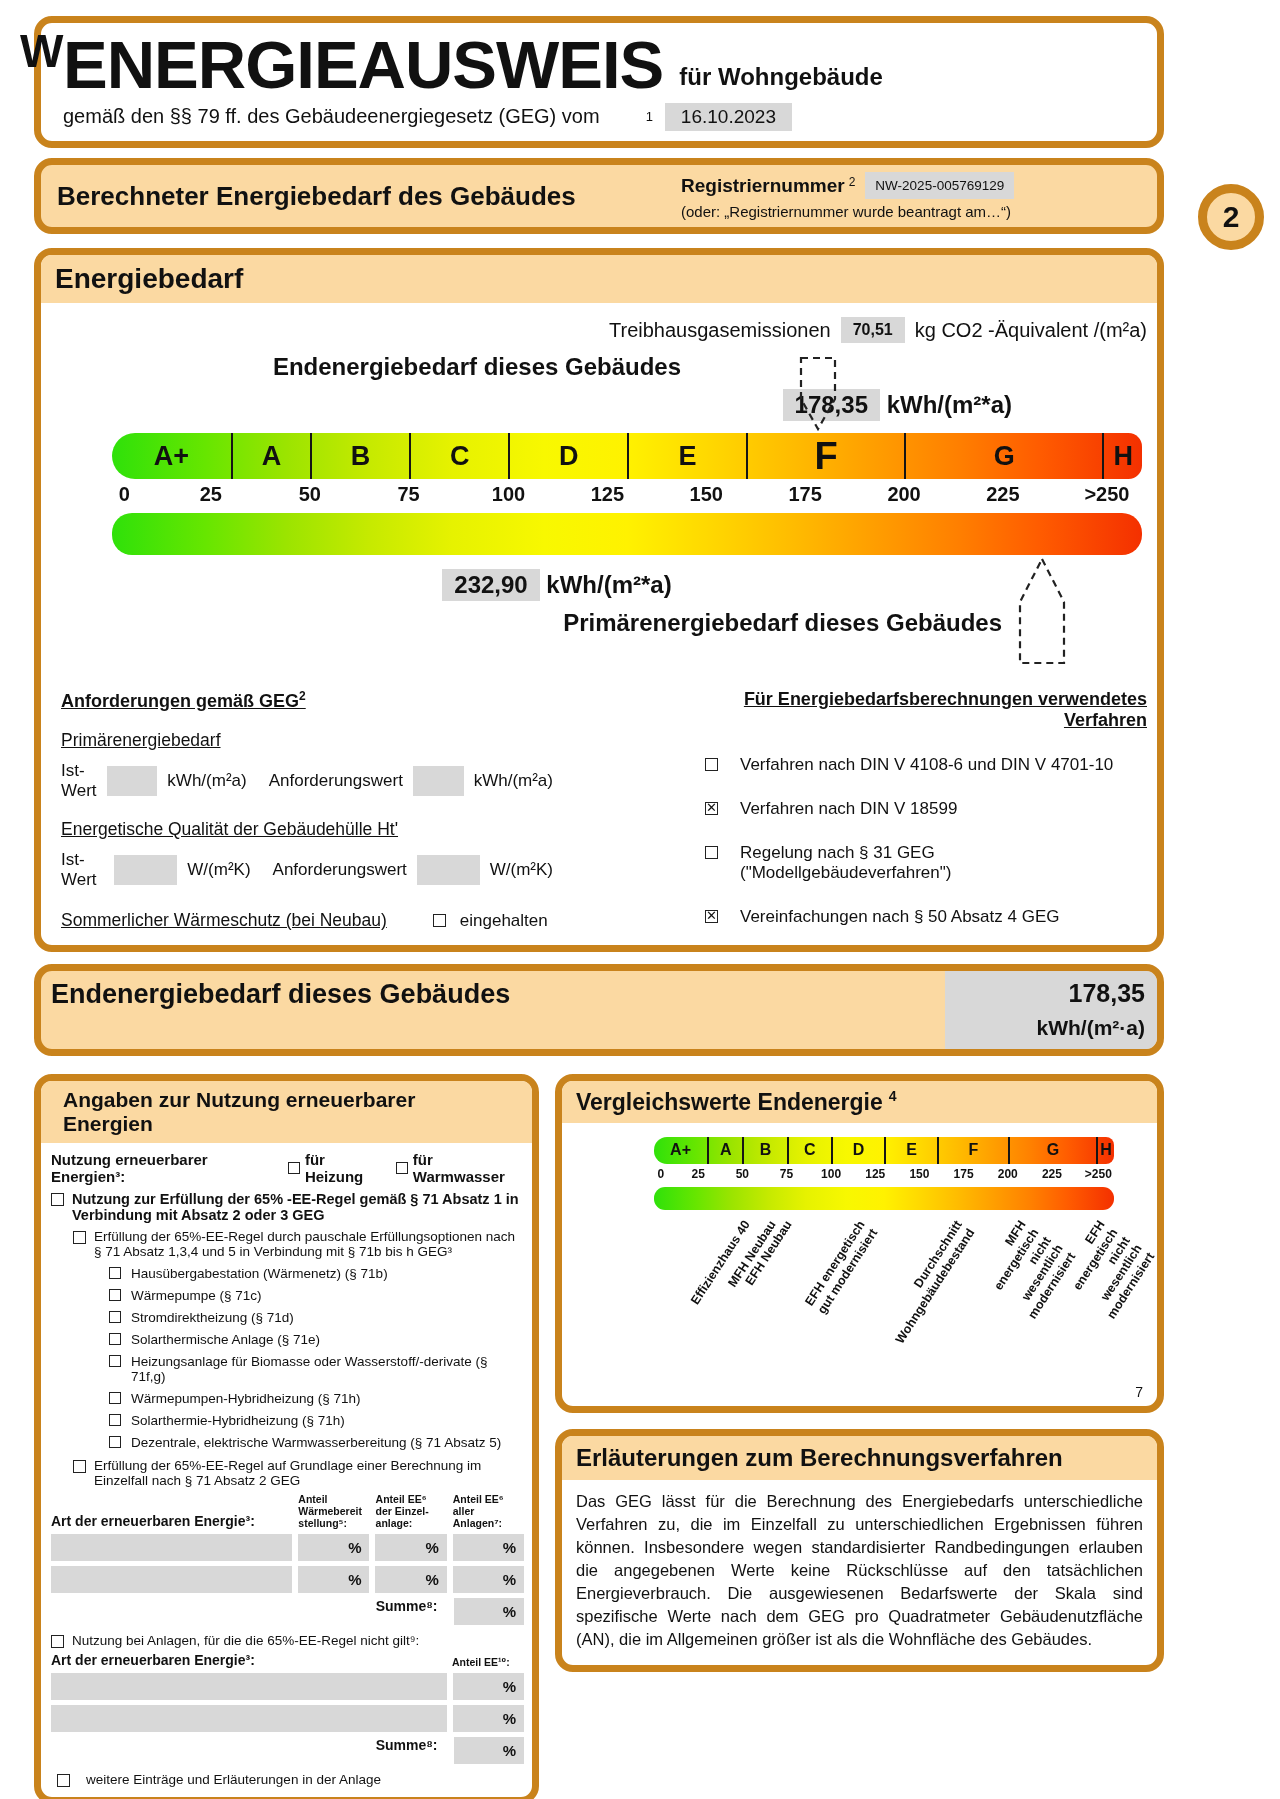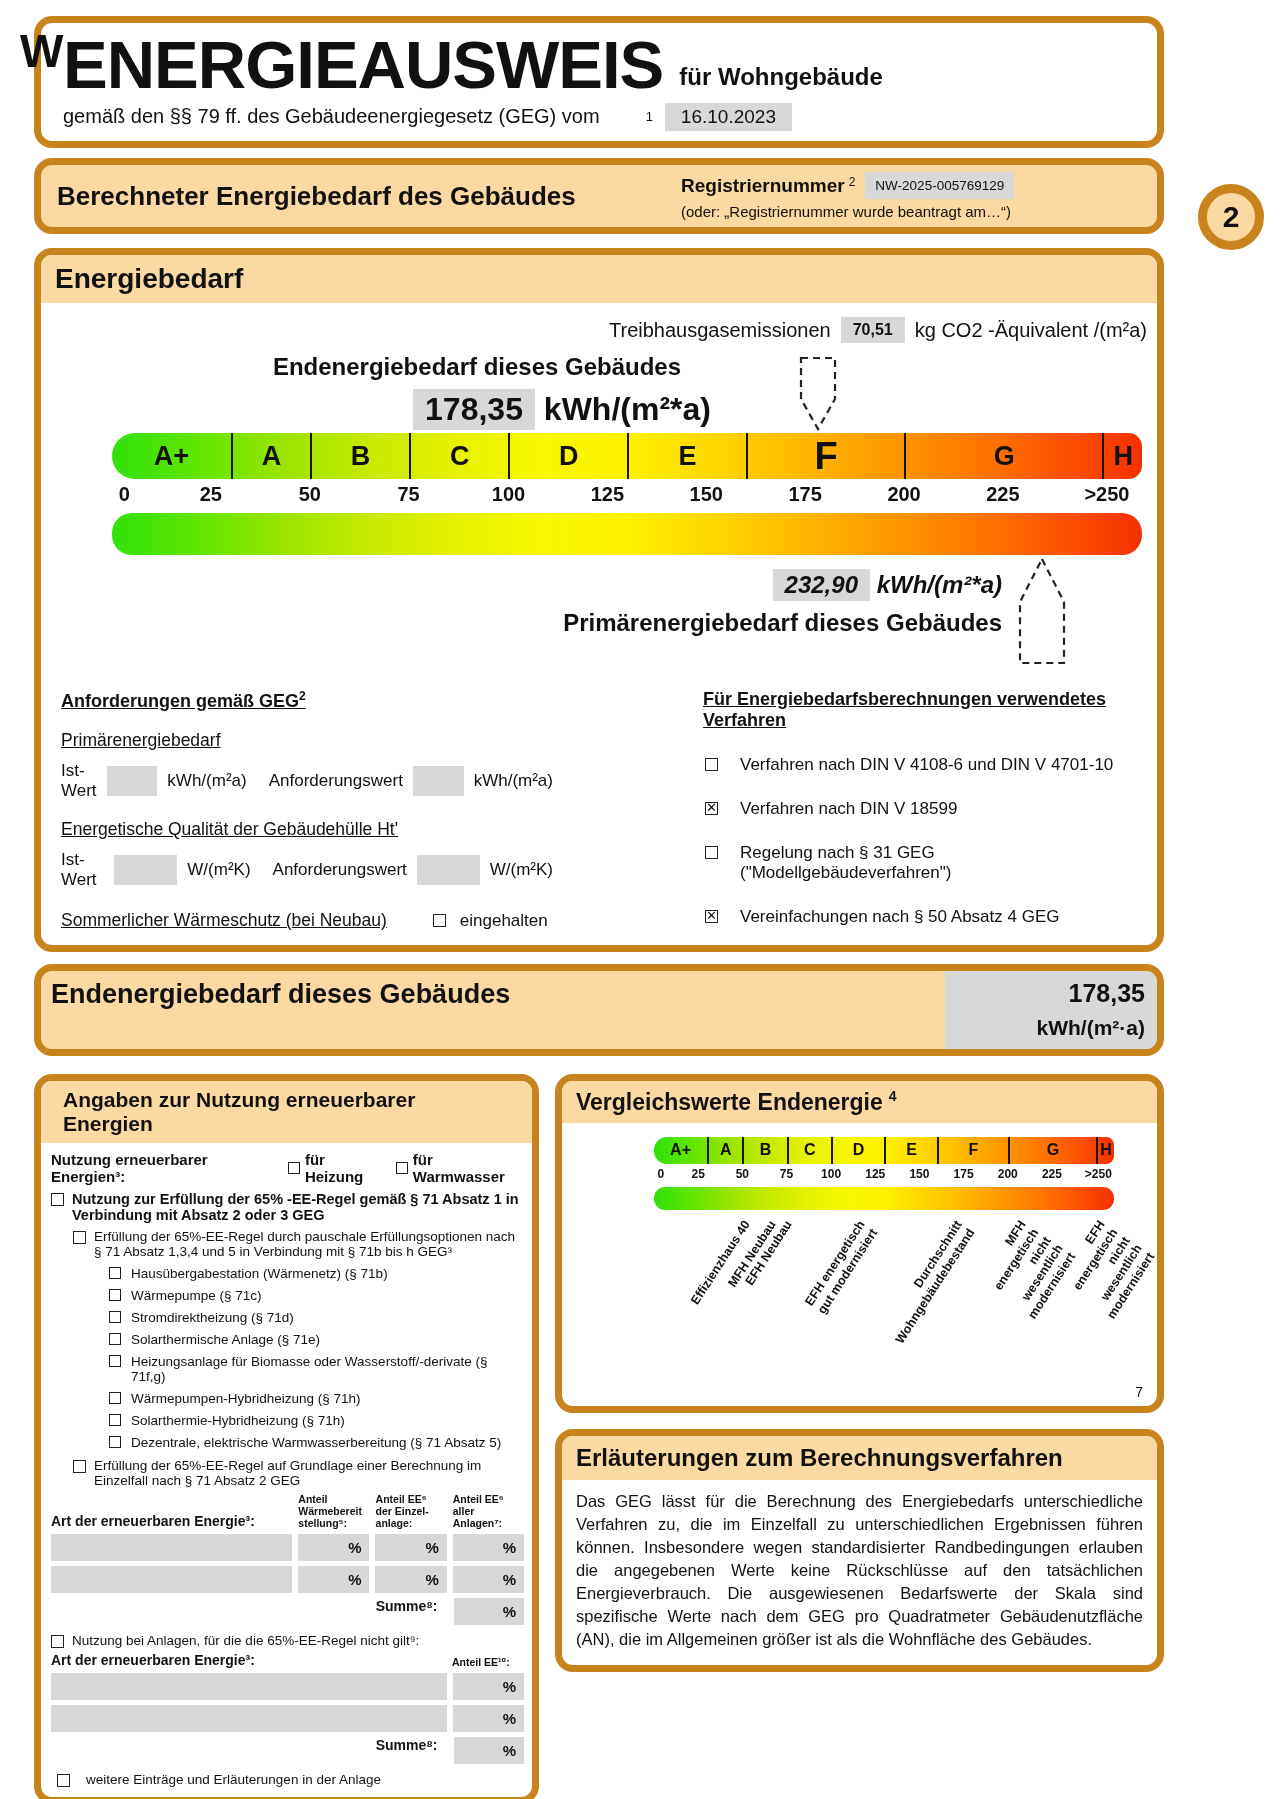--- a/index.html
+++ b/index.html
@@ -49,53 +49,53 @@
 
   
   .main{margin:14px 0 0 34px;width:1130px;}
   .main-hd{border-radius:10px 10px 0 0;padding:8px 14px;font-size:28px;font-weight:bold;}
   .main-body{padding:10px 10px 14px 12px;}
   .ghg{display:flex;justify-content:flex-end;align-items:center;font-size:20px;margin-top:4px;}
   .ghgbox{background:var(--gray);font-size:16px;font-weight:bold;padding:4px 12px;margin:0 10px;}
 
   .scale-block{position:relative;width:1030px;margin-left:59px;margin-top:10px;}
   .end-label{width:100%;text-align:center;padding-right:300px;font-size:24px;font-weight:bold;height:36px;}
-  .end-value{width:100%;text-align:center;padding-right:130px;font-size:32px;font-weight:bold;height:44px;}
+  .end-value{width:100%;text-align:right;padding-right:130px;font-size:24px;font-weight:bold;height:44px;}
   .valbox{background:var(--gray);padding:2px 12px;display:inline-block;}
   .arrow-down{position:absolute;left:68.5%;top:2px;transform:translateX(-50%);}
   .band{height:46px;display:flex;border-radius:24px 14px 14px 24px;overflow:hidden;
     background:linear-gradient(90deg,#2fe10a 0%,#66e600 9%,#9ce400 17%,#c6ea00 25%,#e6f200 33%,#f8f800 42%,#fff200 50%,#ffd800 58%,#ffbc00 66%,#ff9e00 74%,#ff8000 82%,#ff5c00 90%,#f43000 100%);}
   .seg{display:flex;align-items:center;justify-content:center;font-size:27px;font-weight:bold;}
   .seg + .seg{border-left:2.5px solid #151515;}
   .seg.hl{font-size:38px;}
   .ticks{position:relative;height:32px;margin-top:2px;}
   .tick{position:absolute;transform:translateX(-50%);font-size:20px;font-weight:bold;top:2px;}
   .gradbar{height:42px;border-radius:20px;
     background:linear-gradient(90deg,#2fe10a 0%,#66e600 9%,#9ce400 17%,#c6ea00 25%,#e6f200 33%,#f8f800 42%,#fff200 50%,#ffd800 58%,#ffbc00 66%,#ff9e00 74%,#ff8000 82%,#ff5c00 90%,#f43000 100%);}
   .primary-area{position:relative;height:118px;}
-  .pv-line{padding:14px 140px 0 0;text-align:right;font-size:24px;font-weight:bold;font-style:italic;}
+  .pv-line{padding:14px 140px 0 0;text-align:center;font-size:24px;font-weight:bold;}
   .pl-line{padding:8px 140px 0 0;text-align:right;font-size:24px;font-weight:bold;}
   .arrow-up{position:absolute;left:90.3%;top:0;transform:translateX(-50%);}
 
   .twocol{display:flex;margin-top:16px;padding-left:8px;}
   .lcol{width:492px;font-size:17px;}
   .rcol{flex:1;margin-left:150px;font-size:17px;}
   .uh{font-weight:bold;text-decoration:underline;font-size:18px;}
   .uh sup{font-size:12px;}
   .usub{text-decoration:underline;margin-top:18px;font-size:17.5px;}
   .frow{display:flex;align-items:center;margin-top:10px;}
   .fbox{background:var(--gray);width:86px;height:30px;margin:0 10px;}
   .frow .sp{margin-left:22px;}
   .sommer{display:flex;align-items:center;margin-top:20px;}
   .sommer .usub{margin:0;}
   .cb{flex:none;width:13px;height:13px;border:1.8px solid #222;position:relative;background:#fff;}
   .cb.checked::after{content:"✕";position:absolute;left:-1px;top:-3px;width:13px;font-size:13px;font-weight:bold;line-height:15px;text-align:center;}
   .vitem{display:flex;align-items:flex-start;margin-top:24px;}
   .vitem .cb{margin:3px 22px 0 2px;}
-  .rcol .uh{display:inline-block;}
+  .rcol .uh{display:inline-block;text-align:right;}
 
   
   .banner{margin:12px 0 0 34px;width:1130px;height:92px;background:var(--fill);overflow:hidden;}
   .banner-in{display:flex;height:100%;}
   .banner-txt{flex:1;padding:8px 0 0 10px;}
   .banner-title{font-size:27px;font-weight:bold;}
   .banner-sub{font-size:20px;margin-top:8px;}
   .banner-box{width:212px;background:var(--gray);padding:8px 12px;text-align:right;}
   .banner-val{font-size:25px;font-weight:bold;}
   .banner-unit{font-size:21px;font-weight:bold;margin-top:8px;}

